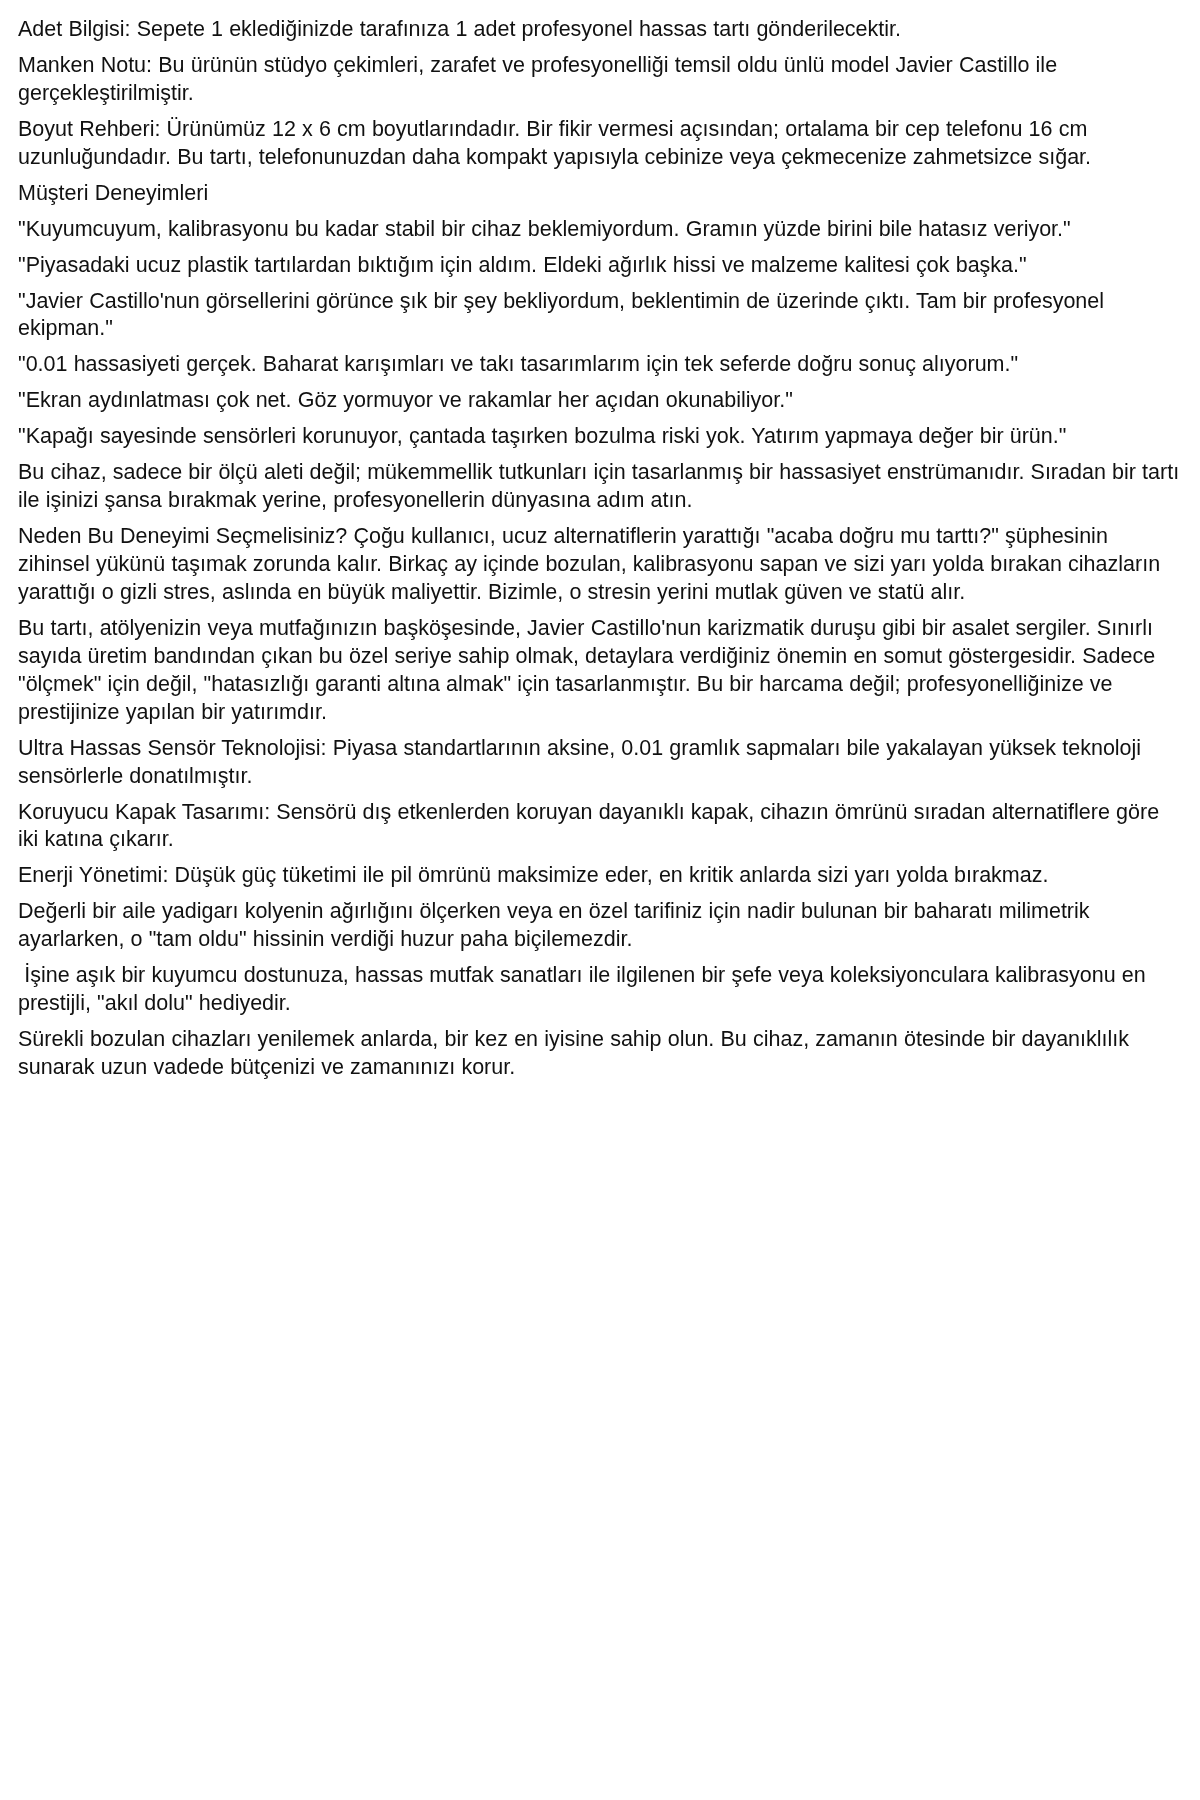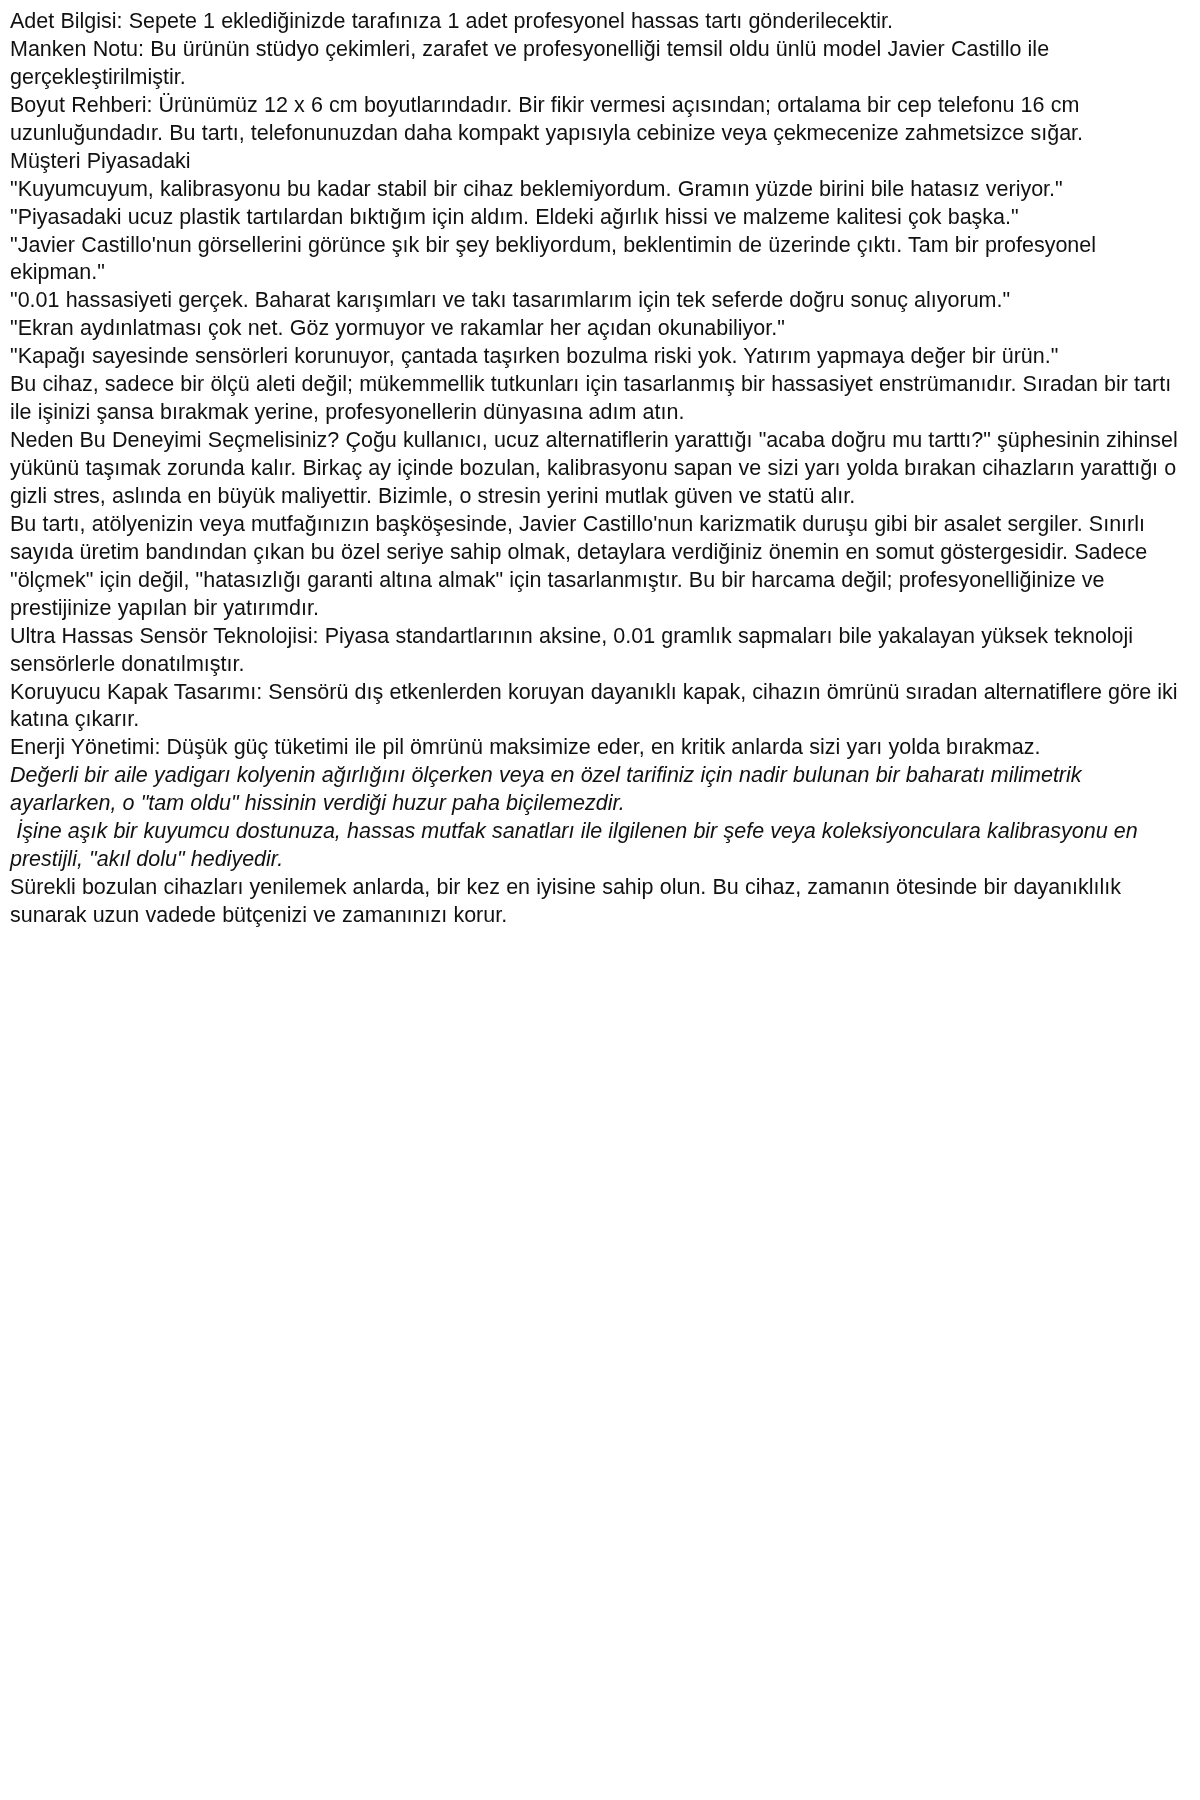--- a/index.html
+++ b/index.html
@@ -32,42 +32,42 @@
     word-spacing: 0.2px;
     margin: 0;
     padding: 0;
     color: #111111;
     text-align: left;
     white-space: pre-wrap;
   }
   
   .gap-0  { margin-top: 0; }
   .gap-md { margin-top: 22px; }
-  .gap-lg { margin-top: 30px; font-style: italic; }
+  .gap-lg { margin-top: 30px; }
   .gap-xl { margin-top: 50px; }
   .tight  { margin-top: 0px; }
 
   .block {
-    margin: 0;
+    margin: 8px;
     padding: 0;
   }
 </style>
 </head>
 <body>
 
 <div class="page">
   <div class="doc">
 
     <p class="para block gap-0">Adet Bilgisi: Sepete 1 eklediğinizde tarafınıza 1 adet profesyonel hassas tartı gönderilecektir.</p>
 
     <p class="para block tight">Manken Notu: Bu ürünün stüdyo çekimleri, zarafet ve profesyonelliği temsil oldu ünlü model Javier Castillo ile gerçekleştirilmiştir.</p>
 
     <p class="para block gap-md">Boyut Rehberi: Ürünümüz 12 x 6 cm boyutlarındadır. Bir fikir vermesi açısından; ortalama bir cep telefonu 16 cm uzunluğundadır. Bu tartı, telefonunuzdan daha kompakt yapısıyla cebinize veya çekmecenize zahmetsizce sığar.</p>
 
-    <p class="para block gap-md">Müşteri Piyasadaki</p>
+    <p class="para block gap-md">Müşteri Deneyimleri</p>
 
     <p class="para block gap-md">"Kuyumcuyum, kalibrasyonu bu kadar stabil bir cihaz beklemiyordum. Gramın yüzde birini bile hatasız veriyor."</p>
 
     <p class="para block gap-md">"Piyasadaki ucuz plastik tartılardan bıktığım için aldım. Eldeki ağırlık hissi ve malzeme kalitesi çok başka."</p>
 
     <p class="para block gap-md">"Javier Castillo'nun görsellerini görünce şık bir şey bekliyordum, beklentimin de üzerinde çıktı. Tam bir profesyonel ekipman."</p>
 
     <p class="para block gap-md">"0.01 hassasiyeti gerçek. Baharat karışımları ve takı tasarımlarım için tek seferde doğru sonuç alıyorum."</p>
 
     <p class="para block gap-md">"Ekran aydınlatması çok net. Göz yormuyor ve rakamlar her açıdan okunabiliyor."</p>

